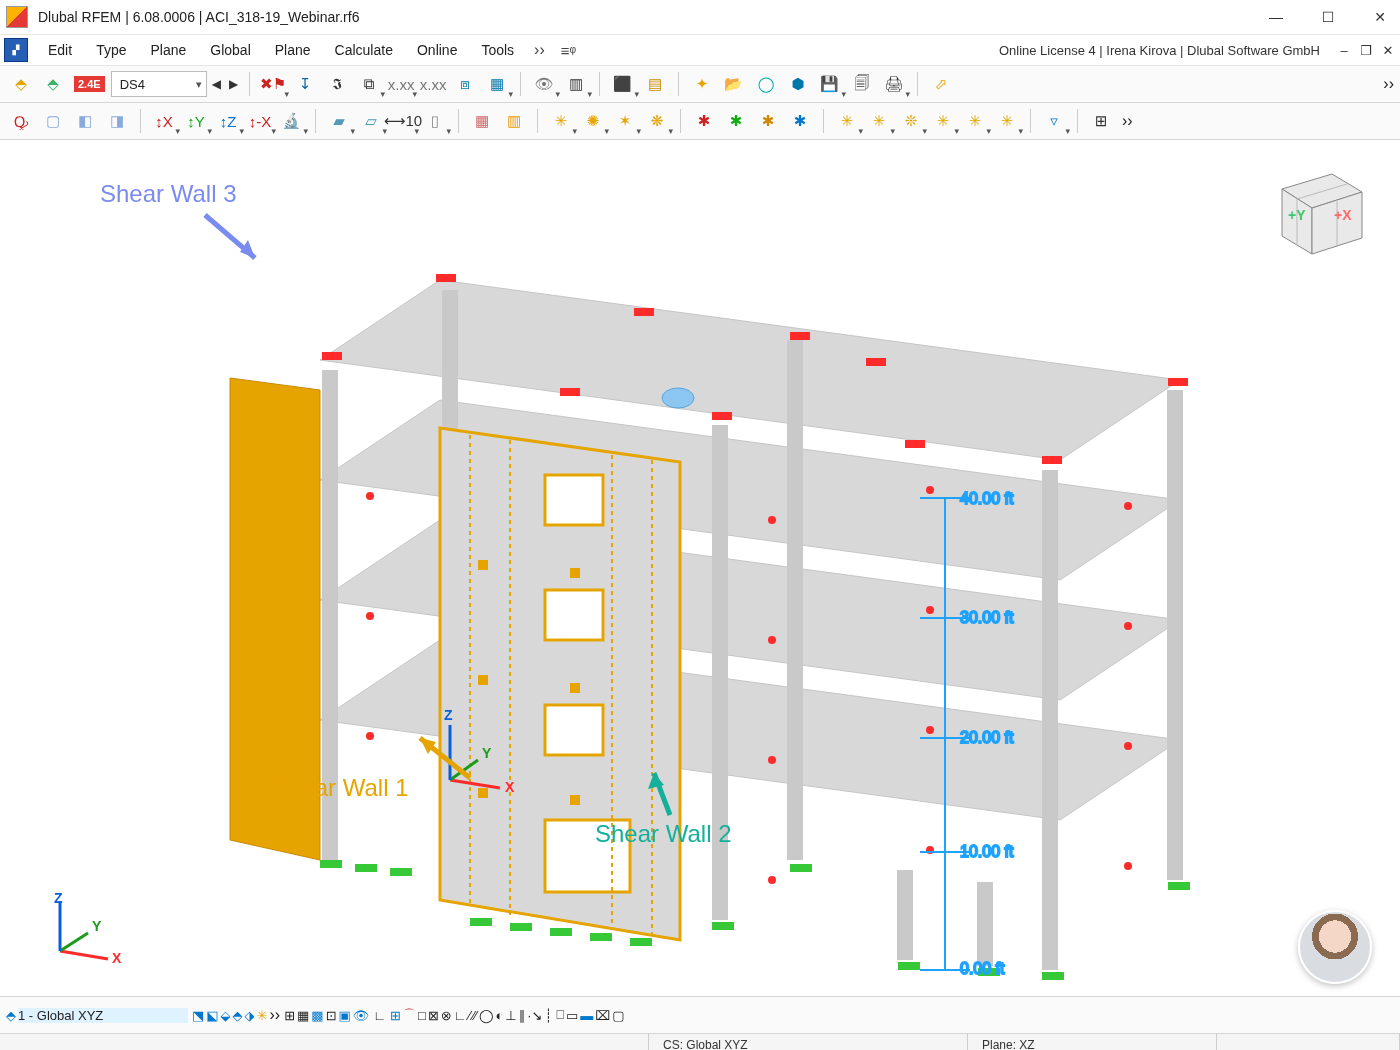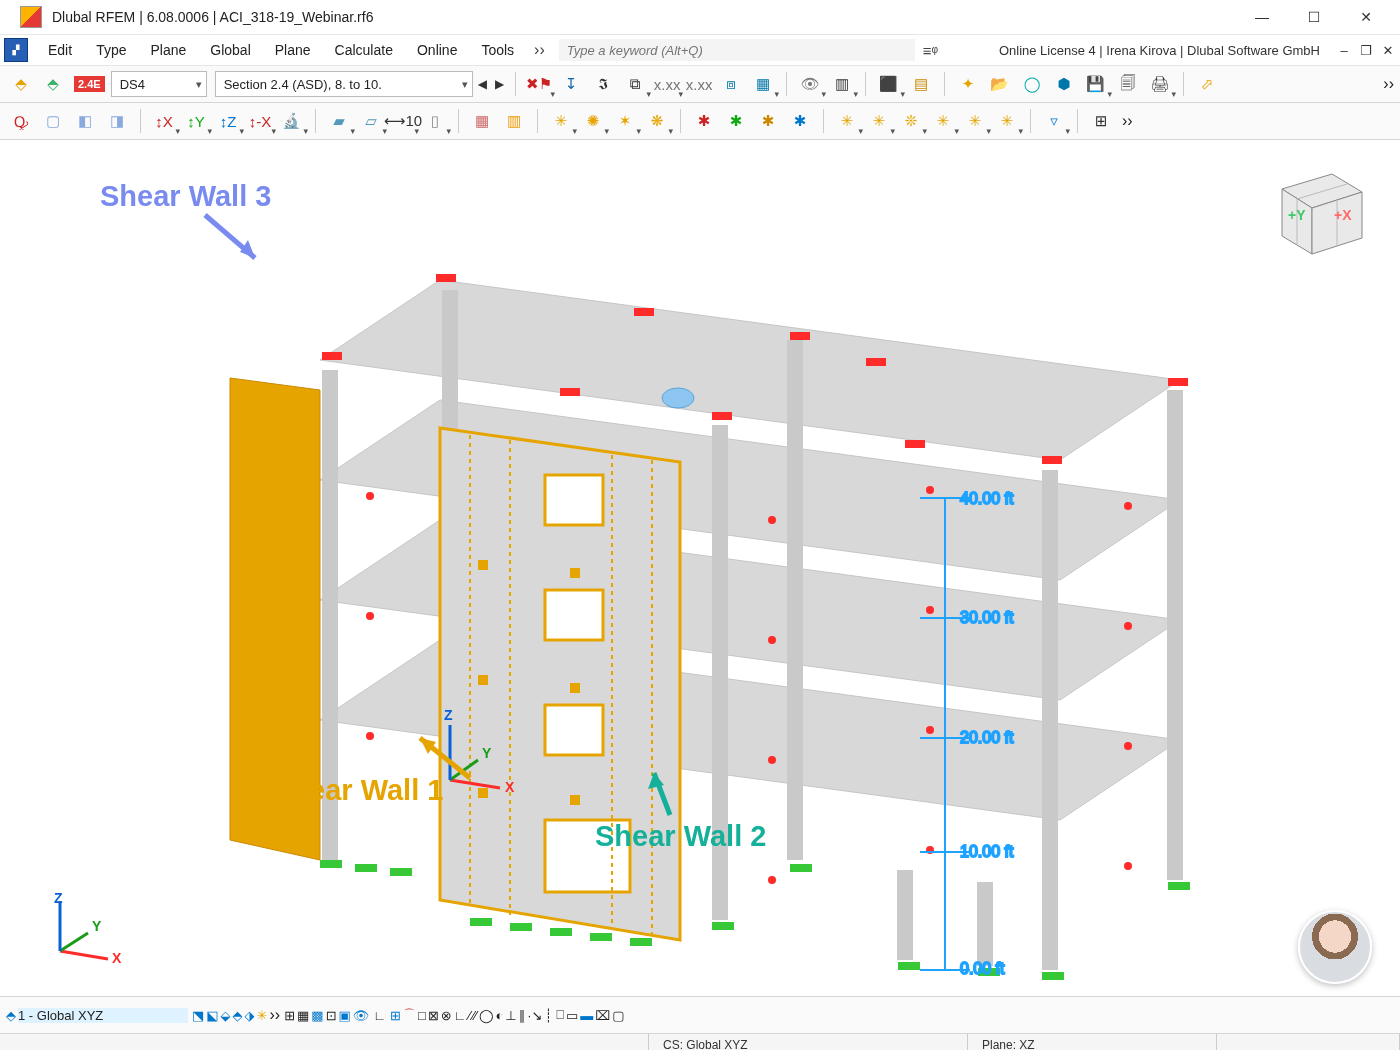--- a/index.html
+++ b/index.html
@@ -1,16 +1,16 @@
 <!DOCTYPE html>
 <html><head>
 <meta charset="utf-8">
 <style>
 html,body{margin:0;padding:0;width:1400px;height:1050px;font-family:"Segoe UI",Arial,sans-serif;font-size:13px;color:#222;background:#fff;overflow:hidden}
-.titlebar{height:34px;background:#fff;display:flex;align-items:center;border-bottom:1px solid #e5e5e5;padding:0 20px}
+.titlebar{height:34px;background:#fff;display:flex;align-items:center;border-bottom:1px solid #e5e5e5;padding:0 6px}
 .titlebar .app-icon{width:20px;height:20px;margin-right:10px;display:inline-block;background:linear-gradient(135deg,#ffb300 0 50%,#e53935 50% 100%);border:1px solid #999}
 .titlebar .title{font-size:14px;color:#222}
 .titlebar .win-btns{margin-left:auto;display:flex;gap:24px}
 .titlebar .win-btns span{width:28px;text-align:center;font-size:14px;color:#333;cursor:default}
 .menubar{height:30px;display:flex;align-items:center;padding:0 4px;border-bottom:1px solid #e5e5e5;font-size:14px}
 .menubar .logo{width:22px;height:22px;background:#265fb3;margin-right:8px;border:1px solid #0a3b86;display:flex;align-items:center;justify-content:center;color:#fff;font-size:9px}
 .menubar .mitem{padding:4px 12px;cursor:default}
 .menubar .chev{padding:0 8px;font-size:16px;color:#444}
 .menubar .search{flex:0 0 340px;margin-left:6px;height:22px;border:none;background:#f4f4f4;padding:0 8px;font-style:italic;color:#888;font-size:13px}
 .menubar .srch-ico{font-size:15px;color:#444;margin:0 8px}
@@ -20,21 +20,21 @@
 .toolbar{height:36px;background:#fafafa;border-bottom:1px solid #d5d5d5;display:flex;align-items:center;padding:0 6px;gap:2px}
 .toolbar .btn{width:28px;height:28px;display:flex;align-items:center;justify-content:center;font-size:15px;color:#333;border:1px solid transparent;position:relative}
 .toolbar .tag{background:#e53935;color:#fff;font-size:11px;padding:2px 4px;margin:0 4px;font-weight:bold}
 .toolbar .combo{height:24px;border:1px solid #bbb;background:#fff;padding:0 18px 0 8px;font-size:13px;display:flex;align-items:center;position:relative;min-width:60px}
 .toolbar .combo::after{content:"▾";position:absolute;right:4px;font-size:11px;color:#555}
 .toolbar .sep{width:1px;height:24px;background:#ccc;margin:0 6px}
 .toolbar .arrow{font-size:12px;padding:0 3px;color:#333}
 .toolbar .dd::after{content:"▾";font-size:9px;position:absolute;right:-2px;bottom:-1px;color:#555}
 .viewport{position:relative;height:calc(1050px - 34px - 30px - 36px - 36px - 36px - 22px);background:#fff;overflow:hidden}
 svg.scene{position:absolute;inset:0}
-.annot{position:absolute;font-size:29px;font-weight:bold}
+.annot{position:absolute;font-size:24px;font-weight:normal}
 .statusbar{height:22px;background:#f5f5f5;border-top:1px solid #d5d5d5;display:flex;align-items:center;font-size:12px;color:#333}
 .statusbar .cell{border-right:1px solid #ccc;padding:0 14px;height:100%;display:flex;align-items:center}
 .bottombar{height:36px;background:#fafafa;border-top:1px solid #d5d5d5;display:flex;align-items:center;padding:0 6px;gap:2px}
 .avatar{position:absolute;right:28px;bottom:12px;width:70px;height:70px;border-radius:50%;background:radial-gradient(circle at 50% 35%,#f4d7c6 0 28%,#8a6a50 28% 40%,#d9dde2 40% 100%);border:2px solid #fff;box-shadow:0 2px 6px rgba(0,0,0,.25)}
 .nav-cube{position:absolute;right:28px;top:14px;width:110px;height:110px}
 </style>
 </head>
 <body>
 
 <div class="titlebar">
@@ -51,39 +51,35 @@
   <span class="logo">▞</span>
   <span class="mitem">Edit</span>
   <span class="mitem">Type</span>
   <span class="mitem">Plane</span>
   <span class="mitem">Global</span>
   <span class="mitem">Plane</span>
   <span class="mitem">Calculate</span>
   <span class="mitem">Online</span>
   <span class="mitem">Tools</span>
   <span class="chev">››</span>
-  <input class="search" placeholder="Type a keyword (Alt+Q)" style="">
   <span class="srch-ico">≡ᵠ</span>
   <span class="right-info">Online License 4 | Irena Kirova | Dlubal Software GmbH</span>
   <div class="mdi">
     <span>–</span>
     <span>❐</span>
     <span>✕</span>
   </div>
 </div>
 
 <div class="toolbar">
   <span class="btn" style="color:#e6a400">⬘</span>
   <span class="btn" style="color:#3cb26c">⬘</span>
   <span class="tag">2.4E</span>
   <div class="combo" style="min-width:68px">
       <span>DS4</span>
-    </div>
-  <div class="combo" style="min-width:230px;margin-left:6px">
-      <span>Section 2.4 (ASD), 8. to 10.</span>
     </div>
   <span class="arrow">◀</span>
   <span class="arrow">▶</span>
   <span class="sep"></span>
   <span class="btn dd" style="color:#c22">✖⚑</span>
   <span class="btn" style="color:#16a">↧</span>
   <span class="btn">𝕴</span>
   <span class="btn dd">⧉</span>
   <span class="btn dd" style="color:#777">x.xx</span>
   <span class="btn" style="color:#777">x.xx</span>

